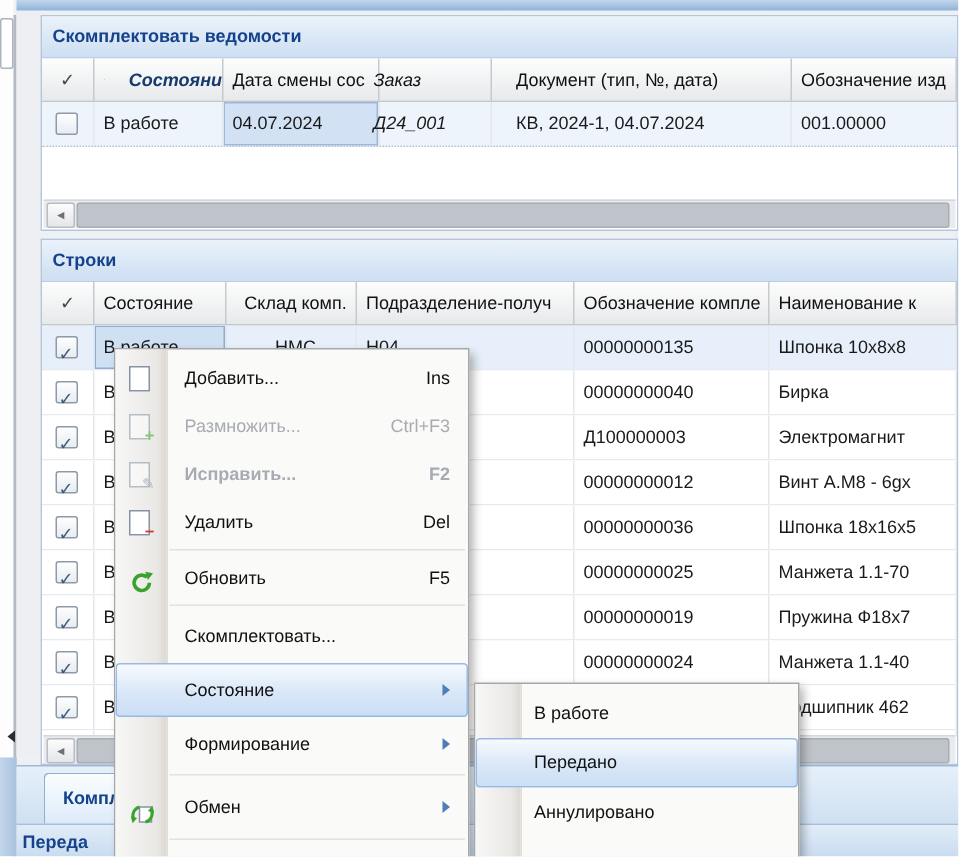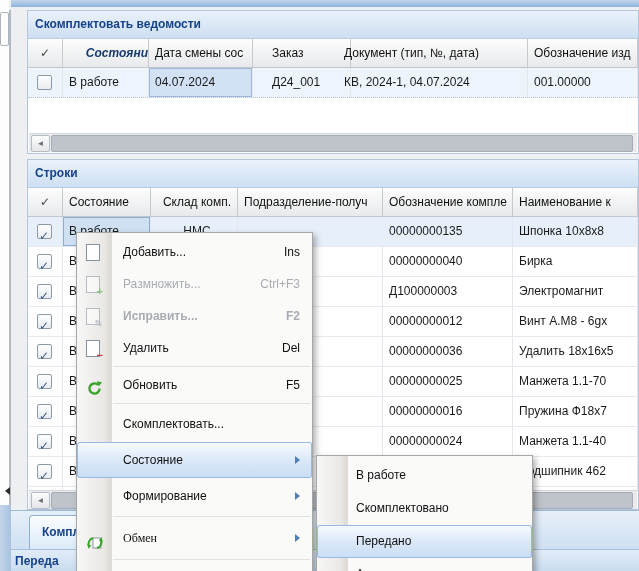--- a/index.html
+++ b/index.html
@@ -27,21 +27,21 @@
   .colhdr{position:relative;height:28px;background:linear-gradient(#fdfdfd,#e7e9eb);
     border-bottom:1px solid #c3c6cb;}
   .hcell{position:absolute;top:0;height:28px;line-height:28px;border-right:1px solid #c6c9ce;
     padding-left:6px;box-sizing:border-box;white-space:nowrap;overflow:hidden;color:#111;}
   .cell{position:absolute;top:0;height:100%;line-height:28px;border-right:1px solid #e4e7ec;
     padding-left:6px;box-sizing:border-box;white-space:nowrap;overflow:hidden;}
   .trow{position:relative;height:29px;border-bottom:1px solid #e7eaee;background:#fff;}
   .trow.sel{background:#e7f0fa;}
   
   .t1 .k0{left:0;width:35px;} .t1 .k1{left:35px;width:86px;} .t1 .k2{left:121px;width:104px;}
-  .t1 .k3{left:238px;width:85px;} .t1 .k4{left:310px;width:190px;} .t1 .k5{left:500px;width:110px;}
+  .t1 .k3{left:215px;width:85px;font-style:italic;} .t1 .k4{left:310px;width:190px;} .t1 .k5{left:500px;width:110px;}
   
   .t2 .k0{left:0;width:35px;} .t2 .k1{left:35px;width:88px;} .t2 .k2{left:123px;width:87px;text-align:center;}
   .t2 .k3{left:210px;width:145px;} .t2 .k4{left:355px;width:130px;} .t2 .k5{left:485px;width:125px;}
   .hdr-check{font-weight:bold;color:#444;text-align:center;padding-left:0;}
   .state-hdr{font-weight:bold;font-style:italic;color:#173a6d;display:flex;align-items:center;gap:16px;}
   .focus-cell{background:#d2e2f4;box-shadow:inset 0 0 0 1px #9db8d8;}
   .t2row1-state{background:#cfe0f2;box-shadow:inset 0 0 0 1px #8fadd2;}
   .row1bg{background:#eef4fb;}
   
   .cb{display:inline-block;width:13px;height:13px;margin:7px 0 0 9px;border:1px solid #8e9aa8;
@@ -152,20 +152,21 @@
       <div class="hcell k3">Подразделение-получ</div>
       <div class="hcell k4">Обозначение компле</div>
       <div class="hcell k5">Наименование к</div>
     </div>
 
     <div style="position:absolute;top:57px;left:0;right:0;bottom:18px;overflow:hidden;">
       <div class="trow sel">
         <div class="cell k0" style="padding-left:0;"><span class="cb on"></span></div>
         <div class="cell k1 t2row1-state">В работе</div>
         <div class="cell k2">НМС</div>
+        <div class="cell k3">Н04</div>
         <div class="cell k4">00000000135</div>
         <div class="cell k5">Шпонка 10x8x8</div>
       </div>
       <div class="trow">
         <div class="cell k0" style="padding-left:0;"><span class="cb on"></span></div>
         <div class="cell k1">В работе</div>
         <div class="cell k2"></div>
         <div class="cell k3"></div>
         <div class="cell k4">00000000040</div>
         <div class="cell k5">Бирка</div>
@@ -185,36 +186,36 @@
         <div class="cell k3"></div>
         <div class="cell k4">00000000012</div>
         <div class="cell k5">Винт А.М8 - 6gx</div>
       </div>
       <div class="trow">
         <div class="cell k0" style="padding-left:0;"><span class="cb on"></span></div>
         <div class="cell k1">В работе</div>
         <div class="cell k2"></div>
         <div class="cell k3"></div>
         <div class="cell k4">00000000036</div>
-        <div class="cell k5">Удалить 18x16x5</div>
+        <div class="cell k5">Шпонка 18x16x5</div>
       </div>
       <div class="trow">
         <div class="cell k0" style="padding-left:0;"><span class="cb on"></span></div>
         <div class="cell k1">В работе</div>
         <div class="cell k2"></div>
         <div class="cell k3"></div>
         <div class="cell k4">00000000025</div>
         <div class="cell k5">Манжета 1.1-70</div>
       </div>
       <div class="trow">
         <div class="cell k0" style="padding-left:0;"><span class="cb on"></span></div>
         <div class="cell k1">В работе</div>
         <div class="cell k2"></div>
         <div class="cell k3"></div>
-        <div class="cell k4">00000000016</div>
+        <div class="cell k4">00000000019</div>
         <div class="cell k5">Пружина Ф18x7</div>
       </div>
       <div class="trow">
         <div class="cell k0" style="padding-left:0;"><span class="cb on"></span></div>
         <div class="cell k1">В работе</div>
         <div class="cell k2"></div>
         <div class="cell k3"></div>
         <div class="cell k4">00000000024</div>
         <div class="cell k5">Манжета 1.1-40</div>
       </div>
@@ -299,43 +300,40 @@
     </div>
     <div class="mi hl" style="height:36px;line-height:36px;">
       <span>Состояние</span>
       <span class="arrow" style="top:14px;"></span>
     </div>
     <div class="mi" style="height:36px;line-height:36px;">
       <span>Формирование</span>
       <span class="arrow" style="top:14px;"></span>
     </div>
     <div class="msep"></div>
-    <div class="mi" style="height:38px;line-height:38px;font-family:Liberation Serif, serif;">
+    <div class="mi" style="height:38px;line-height:38px;">
       <span class="mic" style="top:10px;">
         <svg width="18" height="18" viewBox="0 0 18 18">
           <rect x="7" y="4" width="8" height="10" fill="#fff" stroke="#8593a2"></rect>
           <path d="M3 12a6 6 0 0 1 4-8" fill="none" stroke="#3aa32c" stroke-width="2"></path>
           <polygon points="1.2,10.2 5.4,11.4 2.4,14.8" fill="#3aa32c"></polygon>
           <path d="M15 6a6 6 0 0 1-4 8" fill="none" stroke="#3aa32c" stroke-width="2"></path>
           <polygon points="16.8,7.8 12.6,6.6 15.6,3.2" fill="#3aa32c"></polygon>
         </svg>
       </span>
       <span>Обмен</span>
       <span class="arrow" style="top:15px;"></span>
     </div>
     <div class="msep"></div>
   </div>
 
   <div class="menu submenu" style="left:316px;top:455px;width:217px;height:140px;z-index:30;box-sizing:border-box;">
     <div class="mi">
       <span>В работе</span>
     </div>
-    <div class="mi">
-      <span>Скомплектовано</span>
-    </div>
     <div class="mi hl">
       <span>Передано</span>
     </div>
     <div class="mi">
       <span>Аннулировано</span>
     </div>
   </div>
 
 </div>
 

